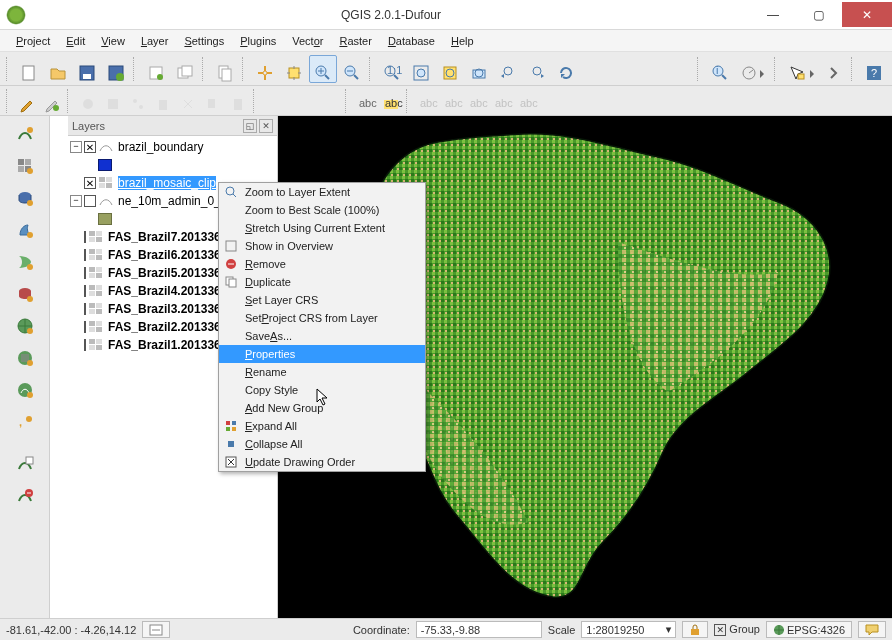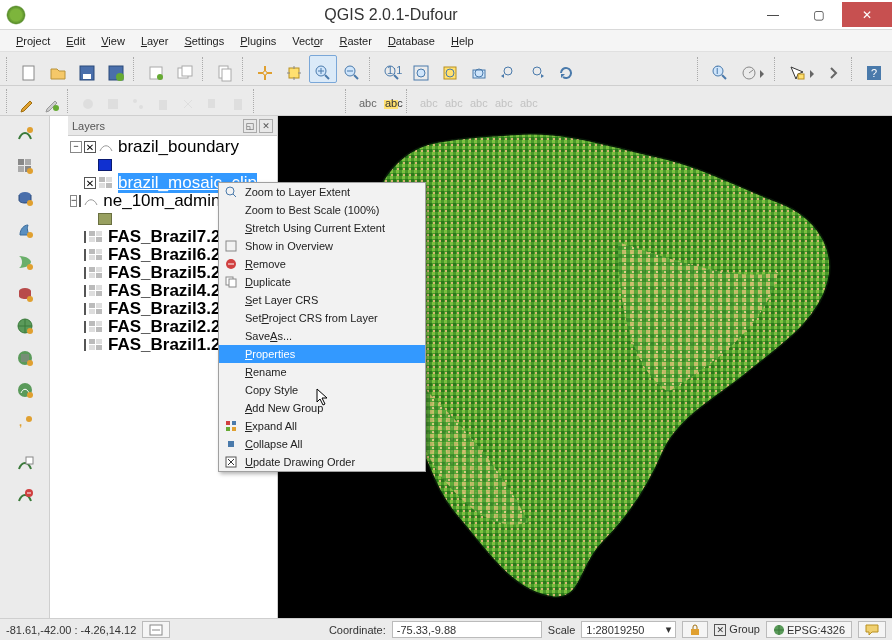--- a/index.html
+++ b/index.html
@@ -1,19 +1,19 @@
 <!DOCTYPE html>
 <html><head>
 <meta charset="utf-8">
 <style>
 *{box-sizing:border-box;margin:0;padding:0;font-family:"Segoe UI",Tahoma,sans-serif;font-size:11px;}
 body{width:892px;height:640px;background:#fff;overflow:hidden;position:relative;}
 .titlebar{height:30px;background:#fff;border-bottom:1px solid #d9d9d9;display:flex;align-items:center;position:relative;}
 .titlebar .logo{width:20px;height:20px;margin:0 6px;background:radial-gradient(circle at 50% 50%,#7db53c 40%,#5a8f2c 60%,transparent 70%);border-radius:50%;}
-.titlebar .title{flex:1;text-align:center;font-size:16px;color:#333;}
+.titlebar .title{flex:1;text-align:center;font-size:12px;color:#333;}
 .titlebar .winbtns{display:flex;}
 .titlebar .wbtn{width:46px;height:25px;display:flex;align-items:center;justify-content:center;font-size:12px;color:#333;}
 .titlebar .wbtn.close{background:#c75050;color:#fff;width:50px;}
 .menubar{height:22px;display:flex;align-items:center;padding:0 8px;background:#f5f5f5;border-bottom:1px solid #e0e0e0;}
 .menubar .mitem{padding:2px 8px;color:#222;cursor:default;}
 .menubar .mitem u{text-decoration:underline;}
 .toolbar{height:34px;background:#ebebeb;border-bottom:1px solid #cfcfcf;display:flex;align-items:center;padding:0 4px;gap:1px;overflow:hidden;}
 .toolbar2{height:30px;background:#ebebeb;border-bottom:1px solid #cfcfcf;display:flex;align-items:center;padding:0 4px;gap:1px;overflow:hidden;}
 .tbtn{width:28px;height:28px;border:1px solid transparent;border-radius:2px;display:flex;align-items:flex-end;justify-content:center;position:relative;}
 .tbtn.small{width:24px;height:24px;}
@@ -25,21 +25,21 @@
 .ltbtn{width:28px;height:28px;display:flex;align-items:center;justify-content:center;border:1px solid transparent;border-radius:2px;}
 .layerspanel{width:210px;background:#fafafa;border-right:1px solid #cfcfcf;display:flex;flex-direction:column;margin-left:18px;}
 .layershead{height:20px;background:#e8e8e8;border-bottom:1px solid #ccc;display:flex;align-items:center;padding:0 4px;font-size:10px;color:#555;}
 .layershead .sp{flex:1;}
 .layershead .hi{width:14px;height:14px;border:1px solid #aaa;margin-left:2px;display:flex;align-items:center;justify-content:center;font-size:9px;}
 .layerstree{flex:1;overflow:auto;padding:2px;background:#fff;}
 .node{display:flex;align-items:center;height:18px;white-space:nowrap;}
 .node .exp{width:12px;height:12px;border:1px solid #888;font-size:9px;line-height:9px;text-align:center;margin-right:2px;cursor:default;}
 .node .chk{width:12px;height:12px;border:1px solid #555;margin-right:3px;display:flex;align-items:center;justify-content:center;font-size:10px;}
 .node .lic{width:16px;height:12px;margin-right:3px;}
-.node .lbl{font-size:17px;}
+.node .lbl{font-size:12px;}
 .node.sel .lbl{background:#3399ff;color:#fff;text-decoration:underline;}
 .node.bold .lbl{font-weight:bold;}
 .indent1{padding-left:14px;}
 .indent2{padding-left:28px;}
 .mapcanvas{flex:1;background:#000;position:relative;overflow:hidden;}
 .brazil{position:absolute;left:40px;top:6px;width:560px;height:490px;}
 .ctxmenu{position:absolute;left:218px;top:182px;width:208px;background:#f2f2f2;border:1px solid #a0a0a0;box-shadow:2px 2px 4px rgba(0,0,0,0.3);z-index:50;}
 .ctxmenu .row{height:18px;display:flex;align-items:center;padding:0 6px 0 26px;position:relative;font-size:11px;color:#222;}
 .ctxmenu .row .ci{position:absolute;left:4px;width:16px;height:16px;display:flex;align-items:center;justify-content:center;}
 .ctxmenu .row.sel{background:#3399ff;color:#fff;}
@@ -634,21 +634,21 @@
 <div class="statusbar">
   <span>-81.61,-42.00 : -4.26,14.12</span>
   <span class="sbtn">
       <svg width="14" height="12">
         <rect x="1" y="1" width="12" height="10" fill="#fff" stroke="#888"></rect>
         <path d="M3 6h8" stroke="#888"></path>
       </svg>
     </span>
   <span style="flex:1"></span>
   <span>Coordinate:</span>
-  <span class="sbx" style="width:150px">
+  <span class="sbx" style="width:126px">
       <span>-75.33,-9.88</span>
     </span>
   <span>Scale</span>
   <span class="sbx" style="width:95px">
       <span>1:28019250</span>
       <span style="margin-left:auto">▾</span>
     </span>
   <span class="sbtn">
       <svg width="12" height="12">
         <rect x="2" y="5" width="8" height="6" fill="#e0a030"></rect>

